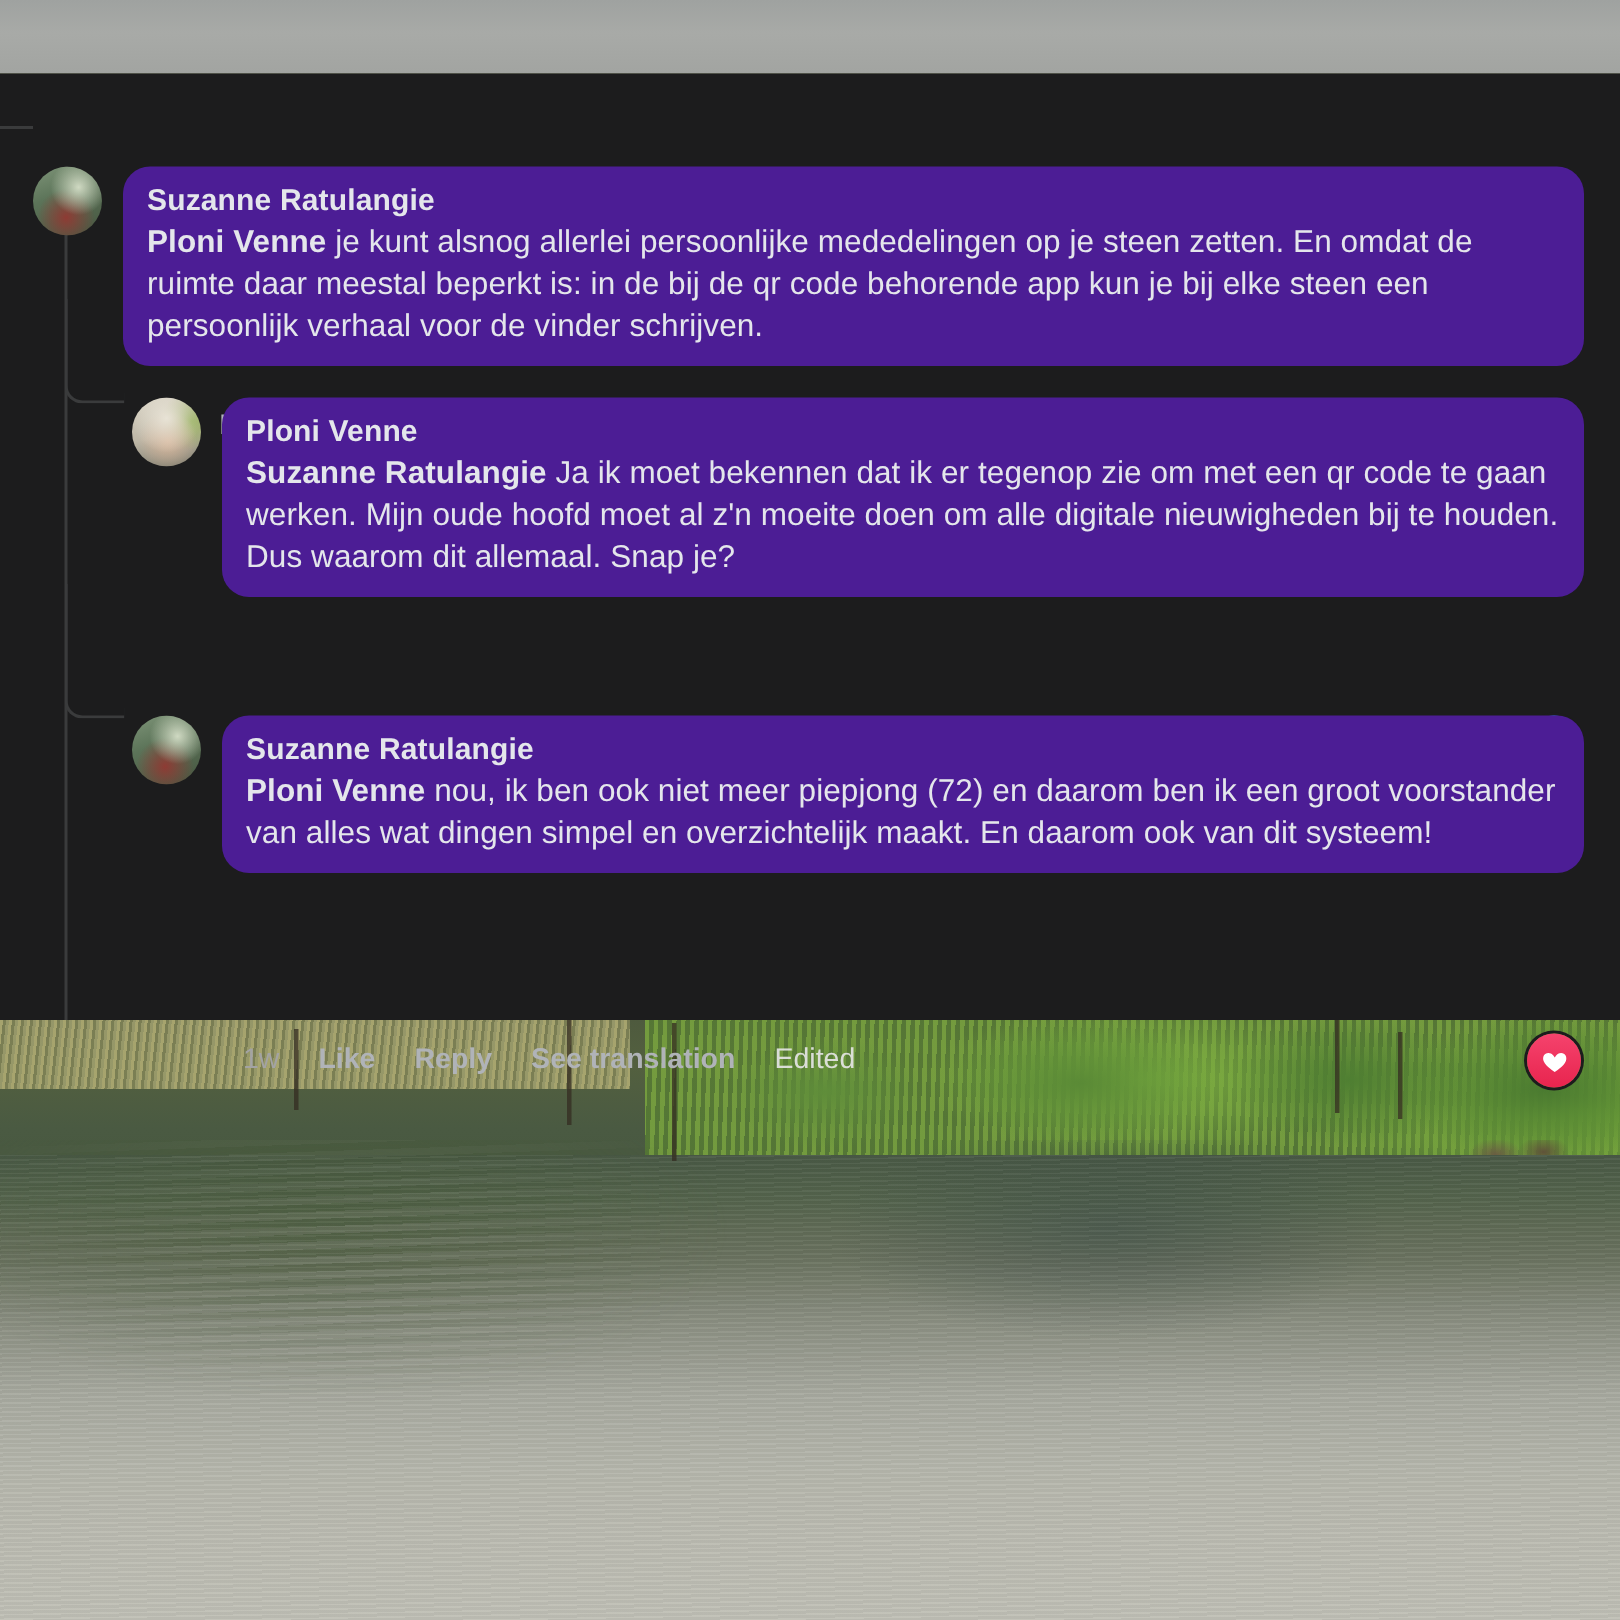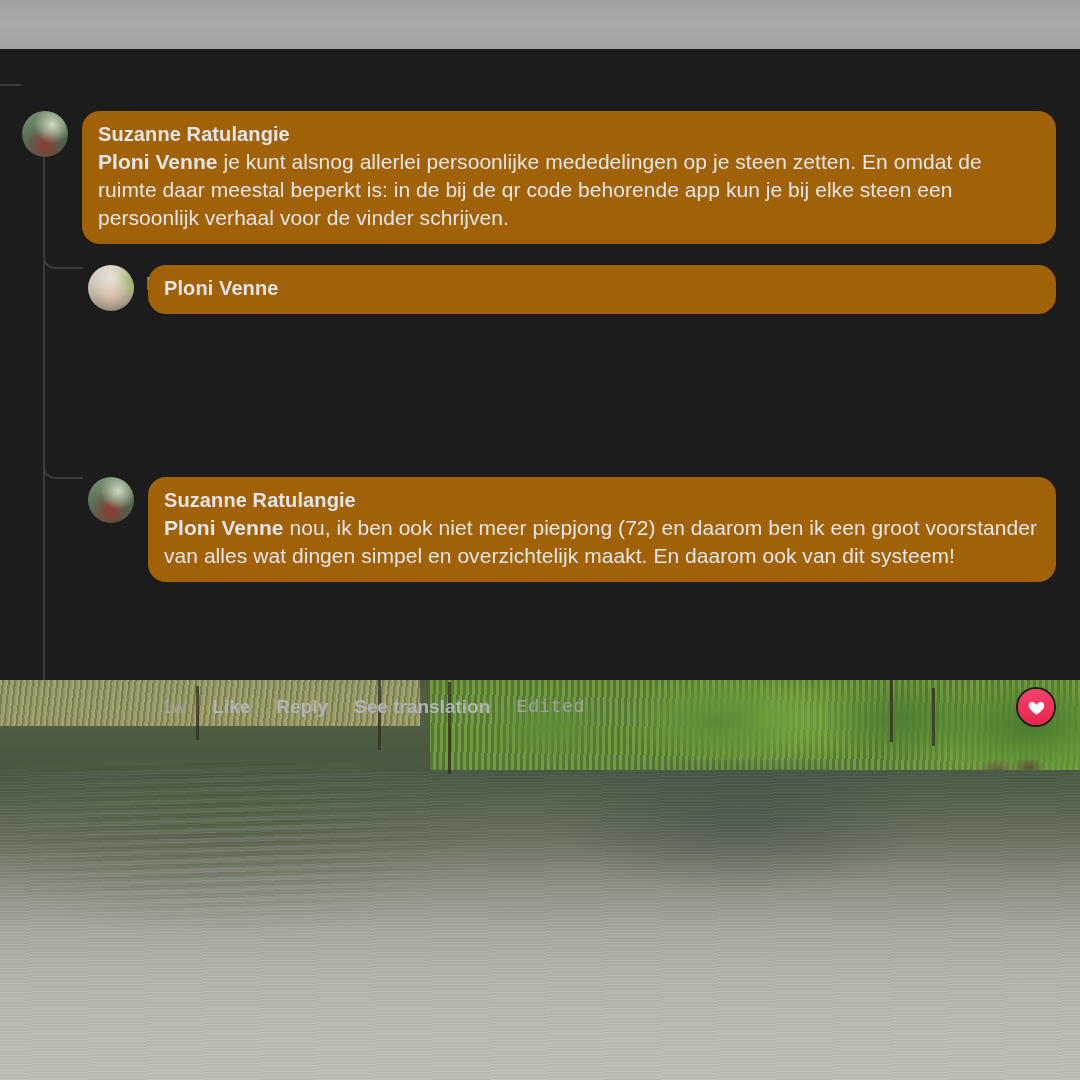--- a/index.html
+++ b/index.html
@@ -153,21 +153,21 @@
   .avatar.ploni {
     background:
       radial-gradient(circle at 50% 30%, #e8e3d6 0%, rgba(232,227,214,0) 58%),
       radial-gradient(circle at 52% 62%, #d8b79c 0%, rgba(216,183,156,0) 52%),
       radial-gradient(circle at 86% 34%, #93ae58 0%, rgba(147,174,88,0) 40%),
       linear-gradient(170deg, #d7d2c4 0%, #bdb6a6 55%, #7d7a6c 100%);
   }
 
   .bubble {
     position: absolute;
-    background: #a16207;
+    background: #4c1d95;
     border-radius: 18px;
     padding: 10px 16px 12px 16px;
     color: #e4e6eb;
   }
   .author {
     font-size: 20px;
     font-weight: bold;
     color: #e4e6eb;
     line-height: 1.35;
     letter-spacing: .1px;
@@ -184,21 +184,21 @@
     position: absolute;
     display: flex;
     align-items: center;
     gap: 0;
     font-size: 19px;
     color: #b0b3b8;
     white-space: nowrap;
   }
   .actions .time { color: #a3a3a3; font-weight: normal; margin-right: 26px; }
   .actions .act { color: #b0b3b8; font-weight: bold; margin-right: 26px; cursor: pointer; }
-  .actions .edited { color: #a3a3a3; font-weight: normal; opacity: .92; font-family: Liberation Mono, monospace; }
+  .actions .edited { color: #e5e5e5; font-weight: normal; opacity: .92; }
 
   
   .reaction {
     position: absolute;
     width: 36px; height: 36px;
     border-radius: 50%;
     display: flex; align-items: center; justify-content: center;
     box-shadow: 0 0 0 2px #1c1c1d;
   }
   .reaction.like { background: linear-gradient(180deg,#1f9bff 0%, #0b7ff0 100%); }
@@ -263,20 +263,23 @@
           <path fill="#ffffff" d="M2 10h4v11H2zM8 21h9.2c1.1 0 2-.7 2.3-1.7l1.9-6.2c.4-1.3-.6-2.6-2-2.6h-4.9l.8-3.6c.2-.9-.2-1.8-1-2.2l-.6-.3-5 6.3c-.4.5-.7 1.2-.7 1.9V21z"></path>
         </svg>
       </div>
     </div>
 
     <div class="comment">
       <div class="avatar ploni" style="left:88px; top:216px; width:46px; height:46px;"></div>
 
       <div class="bubble" style="left:148px; top:216px; width:908px;">
         <div class="author">Ploni Venne</div>
+        <div class="body">
+          <span class="mention">Suzanne Ratulangie</span><span> Ja ik moet bekennen dat ik er tegenop zie om met een qr code te gaan werken. Mijn oude hoofd moet al z'n moeite doen om alle digitale nieuwigheden bij te houden. Dus waarom dit allemaal. Snap je?</span>
+        </div>
       </div>
 
       <div class="actions" style="left:162px; top:436px;">
         <span class="time">1w</span>
         <span class="act">Like</span>
         <span class="act">Reply</span>
         <span class="act">See translation</span>
       </div>
 
       <div class="reaction like" style="left:1018px; top:428px;">

